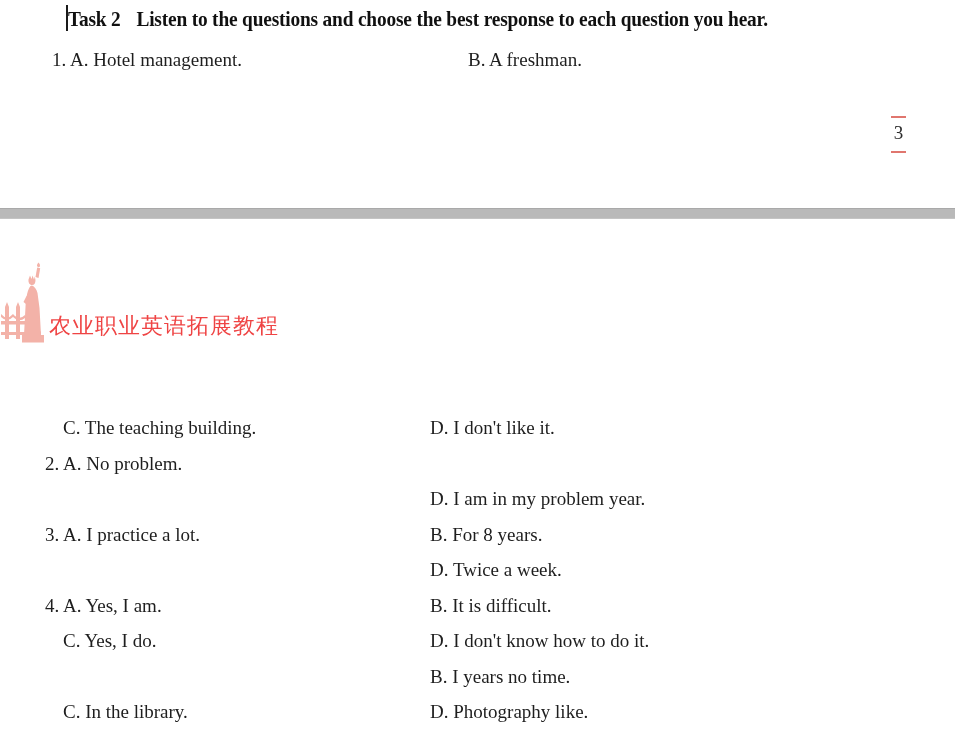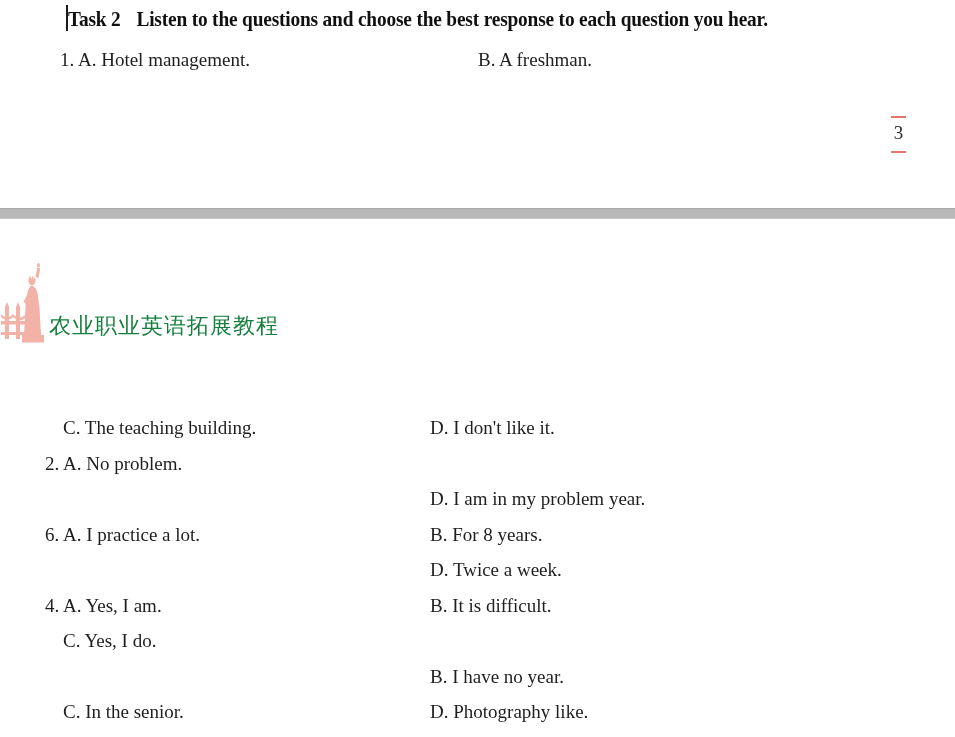--- a/index.html
+++ b/index.html
@@ -32,22 +32,22 @@
     line-height: 26px;
     color: #101010;
     white-space: nowrap;
     transform: scaleX(0.88);
     transform-origin: 0 0;
     letter-spacing: -0.2px;
   }
   .task-heading .task-label { margin-right: 18px; }
 
   .q1-line { position: absolute; top: 49px; font-size: 19px; line-height: 21px; }
-  .q1-left  { left: 60px; }
-  .q1-right { left: 478px; }
+  .q1-left  { left: 52px; }
+  .q1-right { left: 468px; }
 
   
   .page-marker {
     position: absolute;
     left: 890px;
     top: 116px;
     width: 17px;
     text-align: center;
   }
   .page-marker .rule {
@@ -78,21 +78,21 @@
   
   .brand-logo { position: absolute; left: 1px; top: 262px; }
   .brand-title {
     position: absolute;
     left: 49px;
     top: 313px;
     font-family: "Liberation Sans", sans-serif;
     font-size: 22px;
     line-height: 26px;
     letter-spacing: 1px;
-    color: #15803d;
+    color: #ef4444;
     white-space: nowrap;
   }
 
   
   .question-list {
     position: absolute;
     left: 0;
     top: 417px;
     width: 955px;
   }
@@ -170,40 +170,41 @@
 
     <div class="q-row numbered">
       <span class="left">2. A. No problem.</span>
     </div>
 
     <div class="q-row">
       <span class="right">D. I am in my problem year.</span>
     </div>
 
     <div class="q-row numbered">
-      <span class="left">6. A. I practice a lot.</span>
+      <span class="left">3. A. I practice a lot.</span>
       <span class="right">B. For 8 years.</span>
     </div>
 
     <div class="q-row">
       <span class="right">D. Twice a week.</span>
     </div>
 
     <div class="q-row numbered">
       <span class="left">4. A. Yes, I am.</span>
       <span class="right">B. It is difficult.</span>
     </div>
 
     <div class="q-row">
       <span class="left">C. Yes, I do.</span>
-    </div>
-
-    <div class="q-row numbered">
-      <span class="right">B. I have no year.</span>
-    </div>
-
-    <div class="q-row">
-      <span class="left">C. In the senior.</span>
+      <span class="right">D. I don't know how to do it.</span>
+    </div>
+
+    <div class="q-row numbered">
+      <span class="right">B. I years no time.</span>
+    </div>
+
+    <div class="q-row">
+      <span class="left">C. In the library.</span>
       <span class="right">D. Photography like.</span>
     </div>
   </div>
 
 </div>
 
 </body></html>

